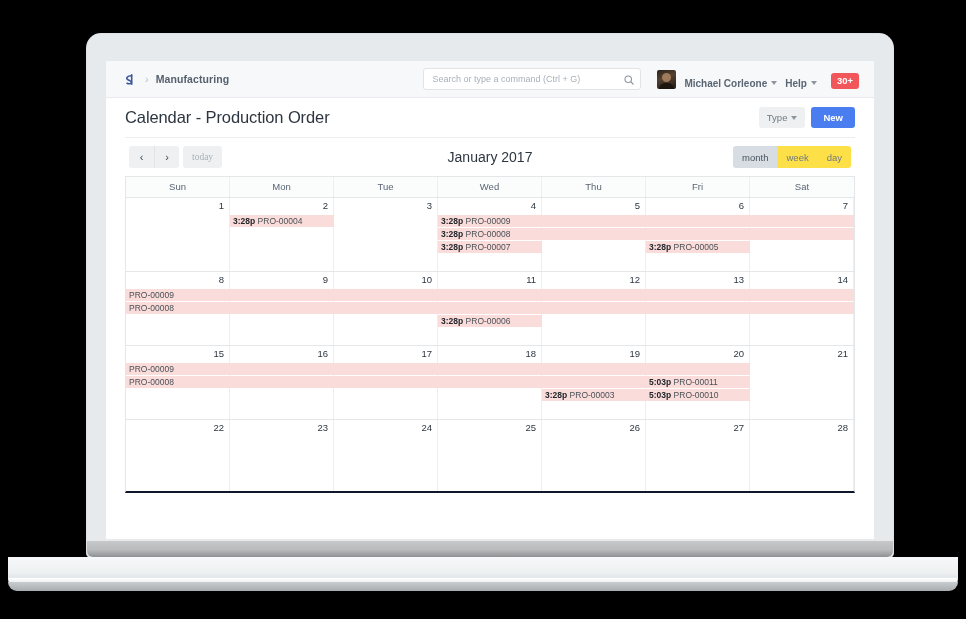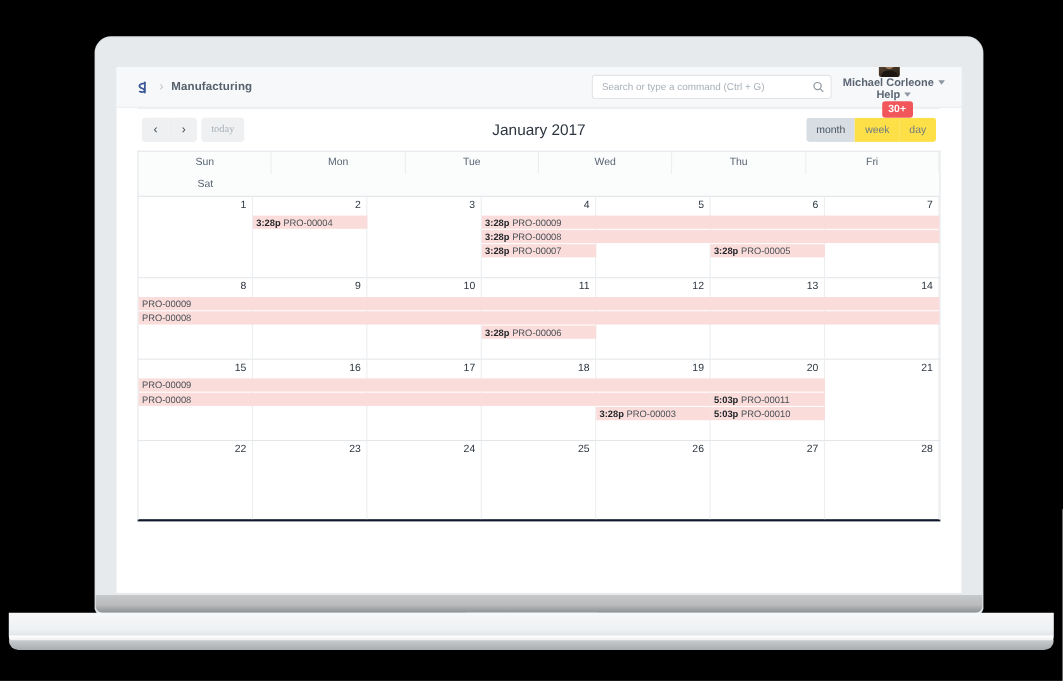--- a/index.html
+++ b/index.html
@@ -59,21 +59,21 @@
 
   .search-wrap{ margin-left:auto; position:relative; }
   .search-input{
     width:218px; height:22px; border:1px solid #e2e5e8; border-radius:3px;
     background:#fff; font-size:9px; color:#9aa3ad; padding:0 34px 0 8px;
     font-family:"Liberation Sans", sans-serif; outline:none;
   }
   .search-input::placeholder{ color:#a8b0b8; }
   .search-icon{ position:absolute; right:6px; top:4px; color:#8d96a0; }
 
-  .nav-right{ display:flex; align-items:center; margin-left:2px; gap:0;flex-direction:column; }
+  .nav-right{ display:flex; align-items:flex-end; margin-left:16px; gap:0; }
   .avatar{
     width:19px; height:19px; border-radius:2px; overflow:hidden;
     background:linear-gradient(160deg,#2b2119 0%,#53402f 40%,#241b14 100%);
     position:relative; flex:0 0 auto;
   }
   .avatar:after{
     content:""; position:absolute; left:5px; top:3px; width:9px; height:9px;
     border-radius:50%; background:#b98f6b; opacity:.75;
   }
   .avatar:before{
@@ -132,21 +132,21 @@
     position:absolute; left:0; right:0; text-align:center;
     font-size:14px; color:#2d3640; pointer-events:none;
   }
   .view-group{ margin-left:auto; display:flex; border-radius:3px; overflow:hidden; }
   .view-btn{
     background:#fde047; color:#6f7986; border:none; height:22px; padding:0 9px;
     font-size:9.5px; font-family:"Liberation Sans", sans-serif; cursor:pointer;
   }
   .view-btn.active{ background:#d7dde3; color:#4a5561; }
 
-  .dow-row{ display:grid; grid-template-columns:repeat(6,1fr);
+  .dow-row{ display:grid; grid-template-columns:repeat(7,1fr);
             border:1px solid #e4e7ea; border-bottom:none; background:#fbfcfc; }
   .dow{
     text-align:center; font-size:9.5px; color:#5a6573; padding:4px 0 5px;
     border-right:1px solid #eceef0;
   }
   .dow:last-child{ border-right:none; }
 
   .week{
     display:grid; grid-template-columns:repeat(7,1fr);
     border-left:1px solid #e4e7ea; border-right:1px solid #e4e7ea;
@@ -206,20 +206,30 @@
             <i class="caret"></i>
           </span>
           <span class="nav-link">
             <span>Help</span>
             <i class="caret"></i>
           </span>
           <span class="notif-badge">30+</span>
         </div>
       </div>
 
+      <div class="page-head">
+        <h1 class="page-title">Calendar - Production Order</h1>
+        <div class="page-actions">
+          <button class="btn-type">
+            <span>Type</span>
+            <i class="caret"></i>
+          </button>
+          <button class="btn-new">New</button>
+        </div>
+      </div>
 
       <div class="cal-wrap">
         <div class="cal-card">
 
           <div class="cal-toolbar">
             <div class="nav-group">
               <button class="nav-btn first">‹</button>
               <button class="nav-btn last">›</button>
             </div>
             <button class="today-btn">today</button>

